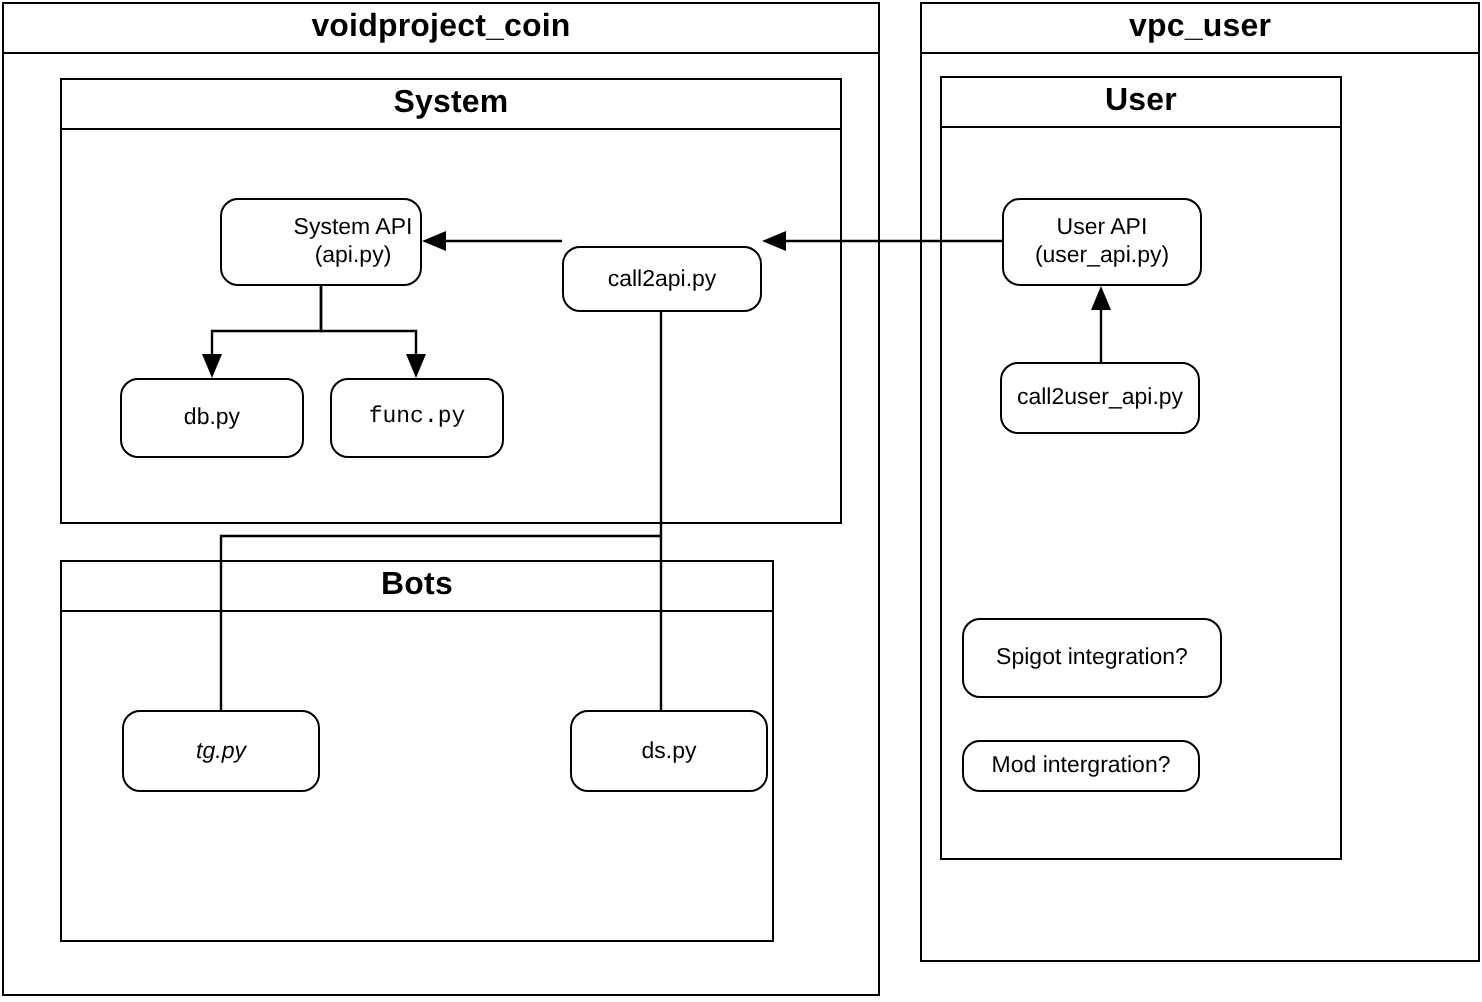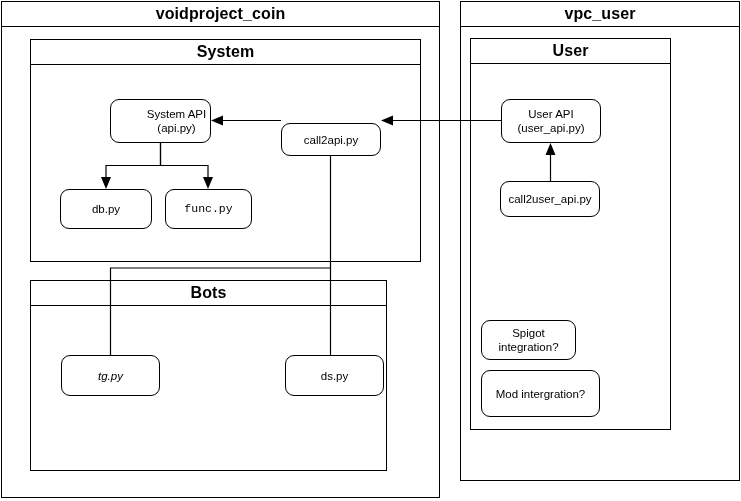--- a/index.html
+++ b/index.html
@@ -162,17 +162,17 @@
   <div class="node" style="left:61px; top:355px; width:99px; height:41px;font-style:italic;">tg.py</div>
 
   <div class="node" style="left:261px; top:355px; width:99px; height:41px;margin-left:24px;">ds.py</div>
 
   <div class="node" style="left:501px; top:99px; width:100px; height:44px;">User API
 (user_api.py)</div>
 
   <div class="node" style="left:500px; top:181px; width:100px; height:36px;">call2user_api.py</div>
 
 
-  <div class="node" style="left:481px; top:320px; width:95px; height:40px;">Spigot integration?</div>
+  <div class="node" style="left:481px; top:309px; width:130px; height:40px;">Spigot integration?</div>
 
-  <div class="node" style="left:481px; top:370px; width:119px; height:47px;">Mod intergration?</div>
+  <div class="node" style="left:481px; top:370px; width:119px; height:26px;">Mod intergration?</div>
 
 </div>
 
 </body></html>

